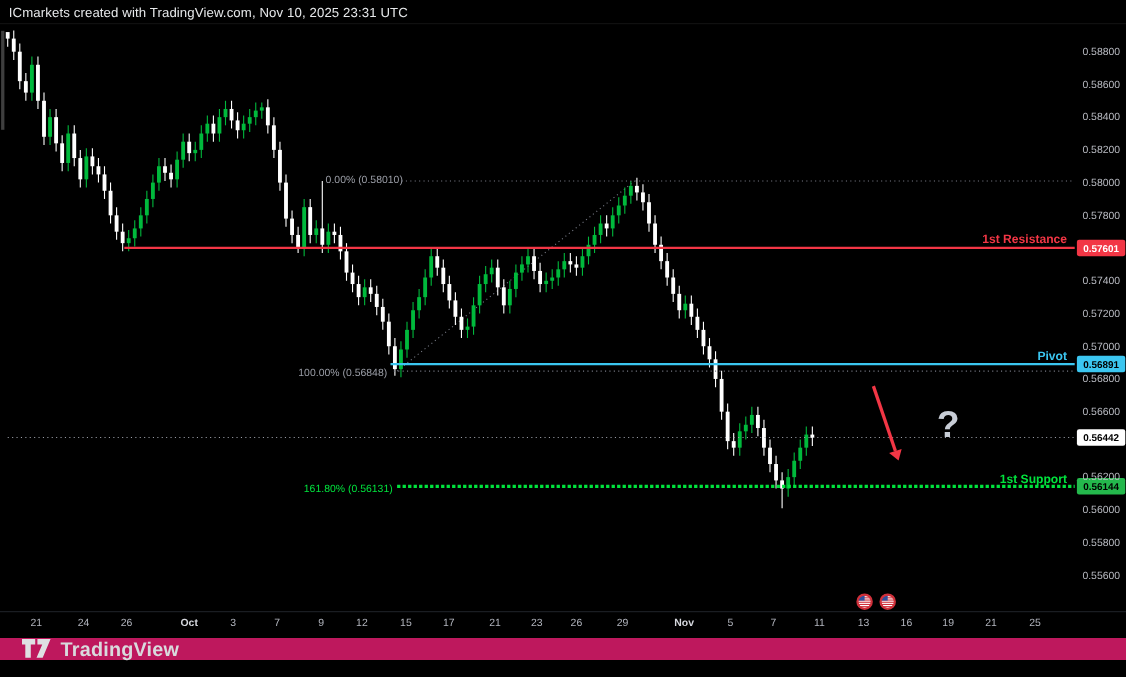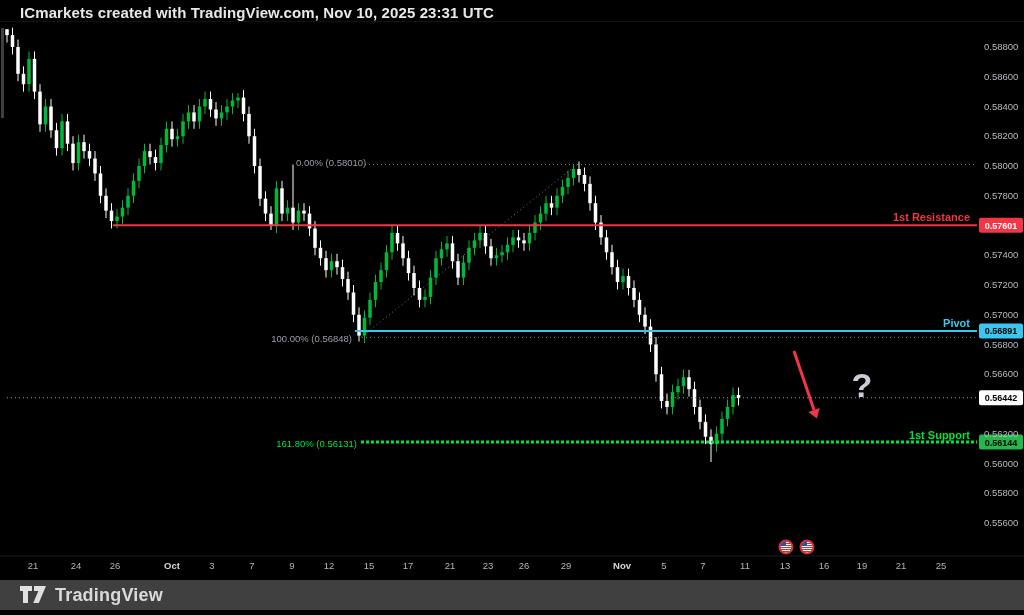--- a/index.html
+++ b/index.html
@@ -1,26 +1,26 @@
 <!DOCTYPE html>
 <html><head>
 <meta charset="utf-8">
 <style>
   * { margin:0; padding:0; box-sizing:border-box; }
   html,body { background:#000; }
   body { font-family:"Liberation Sans", sans-serif; }
   .stage { position:relative; width:1024px; height:615px; background:#000; overflow:hidden; }
   .chart-title {
-    position:absolute; left:20px; top:4px; color:#e6e8ea; font-size:15px; font-weight:bold;
+    position:absolute; left:8px; top:4px; color:#e6e8ea; font-size:12px; font-weight:normal;
     letter-spacing:.1px; z-index:5;
   }
   .title-divider { position:absolute; left:0; top:21px; width:100%; height:1px; background:rgba(255,255,255,.07); }
   #chart-svg { position:absolute; left:0; top:0; }
   .bottom-bar {
-    position:absolute; left:0; top:580px; width:1024px; height:30px; background:#404040;
+    position:absolute; left:0; top:580px; width:1024px; height:20px; background:#be185d;
     display:flex; align-items:center; padding-left:20px; z-index:6;
   }
   .brand { display:flex; align-items:center; gap:8px; cursor:pointer; }
   .brand-text { color:#d9dadd; font-size:18px; font-weight:bold; letter-spacing:.2px; }
 </style>
 </head>
 <body>
 
 <div class="stage">
   <div class="chart-title">ICmarkets created with TradingView.com, Nov 10, 2025 23:31 UTC</div>

